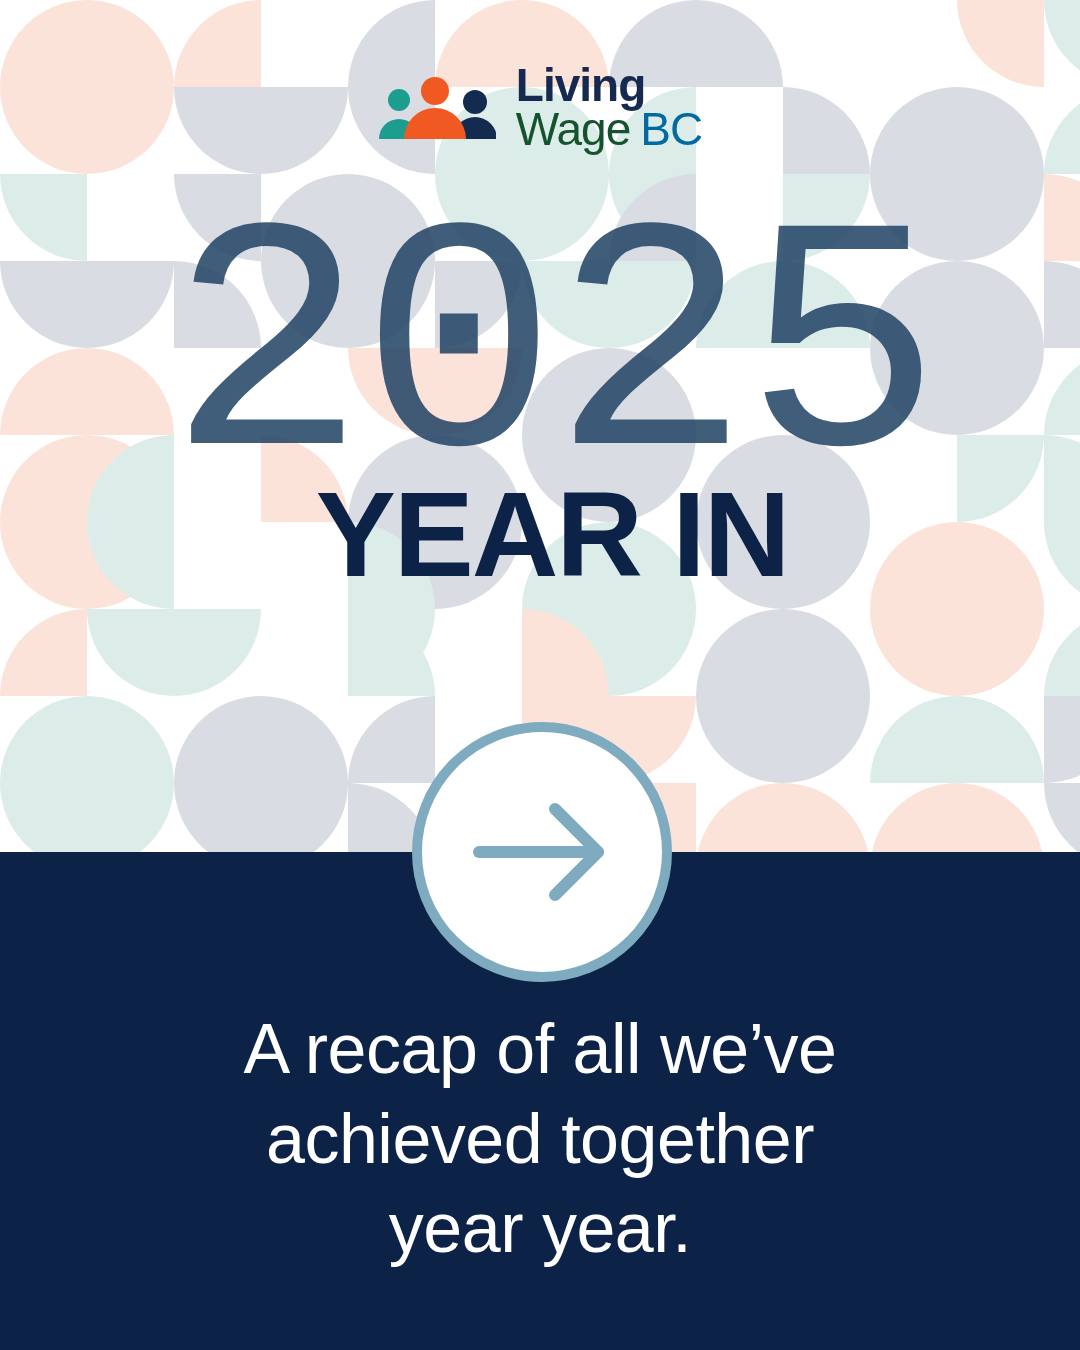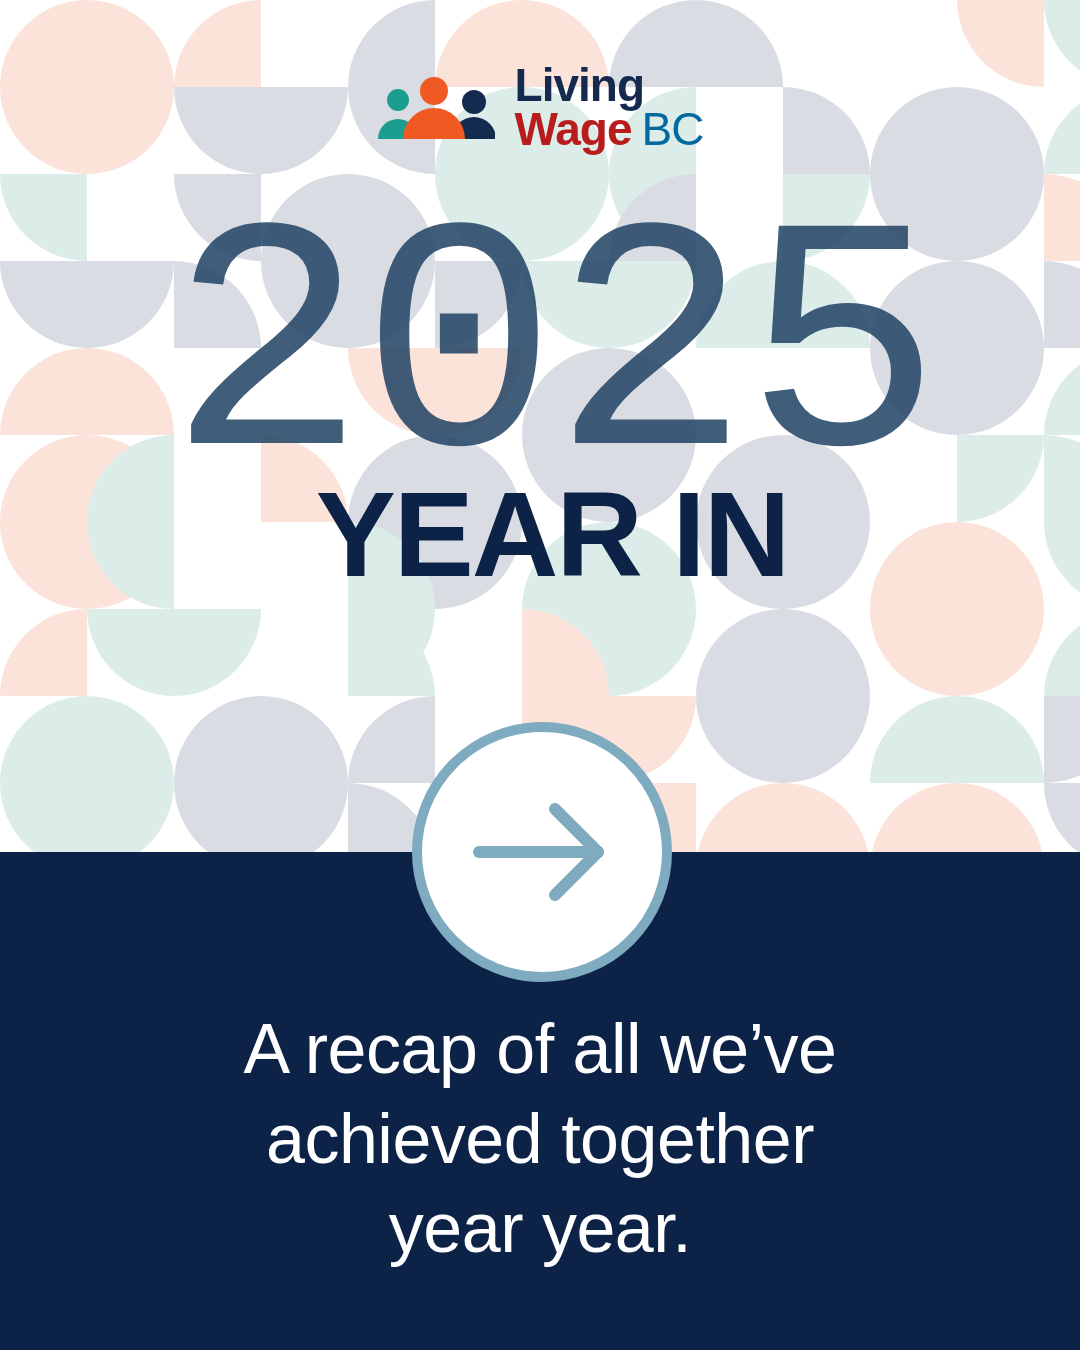--- a/index.html
+++ b/index.html
@@ -60,22 +60,22 @@
     letter-spacing:-1px;
     display:block;
   }
   .logo-line2{
     display:block;
     font-size:46px;
     letter-spacing:-1px;
     white-space:nowrap;
   }
   .logo-wage{
-    font-weight:bold;
-    color:#b91c1c;
+    font-weight:normal;
+    color:#14532d;
   }
   .logo-bc{
     font-weight:300;
     color:#0369a1;
     margin-left:10px;
   }
 
   
   .year{
     position:absolute;

